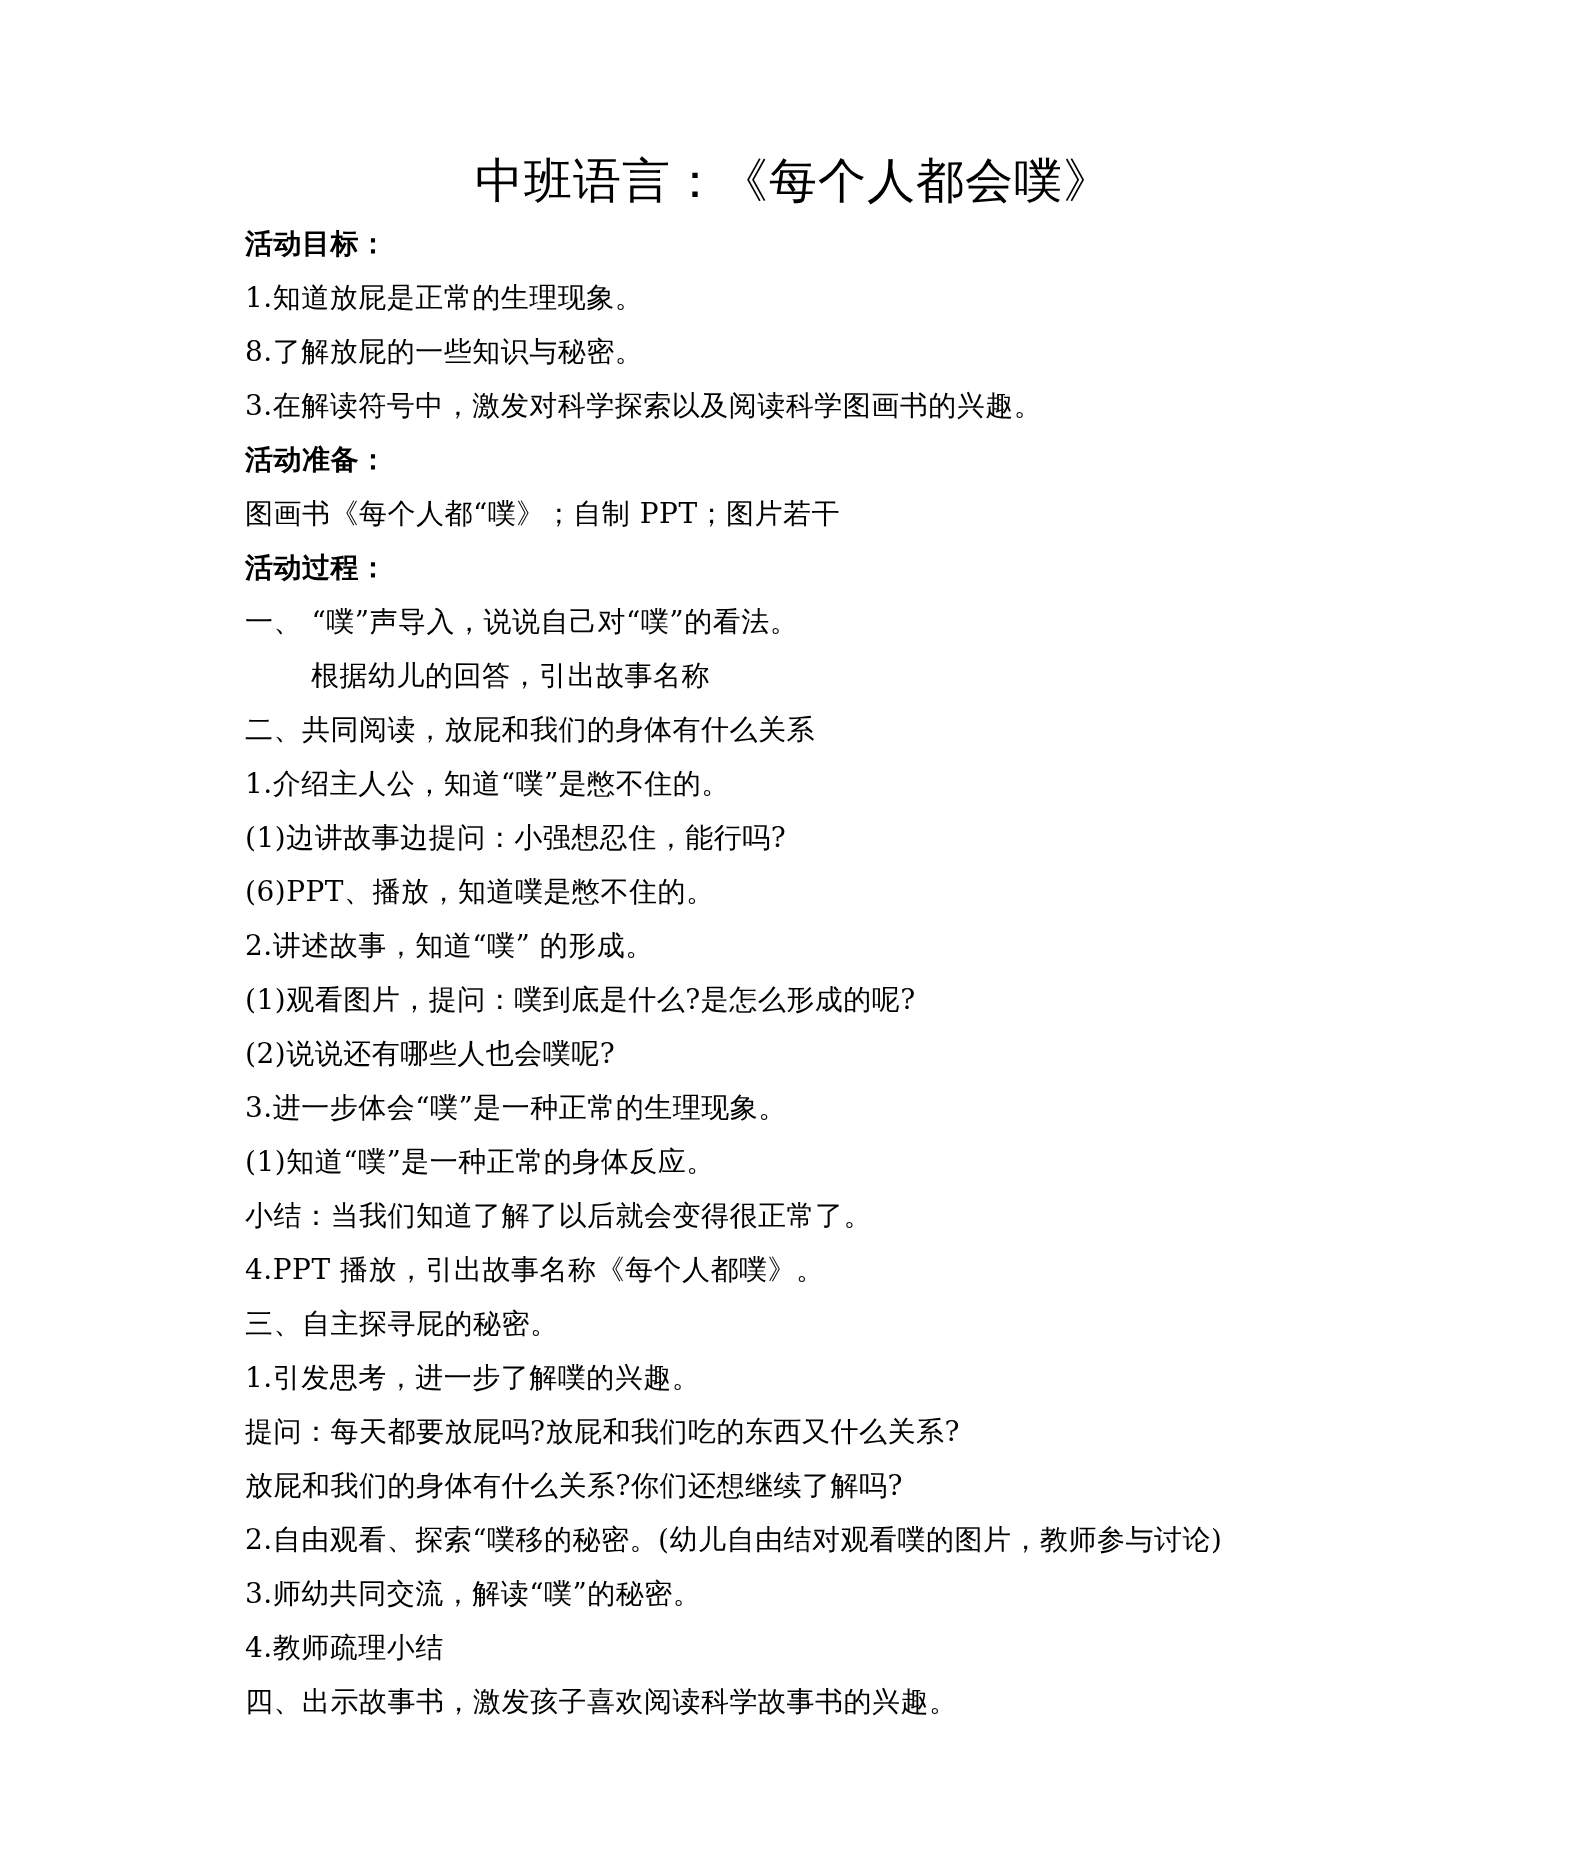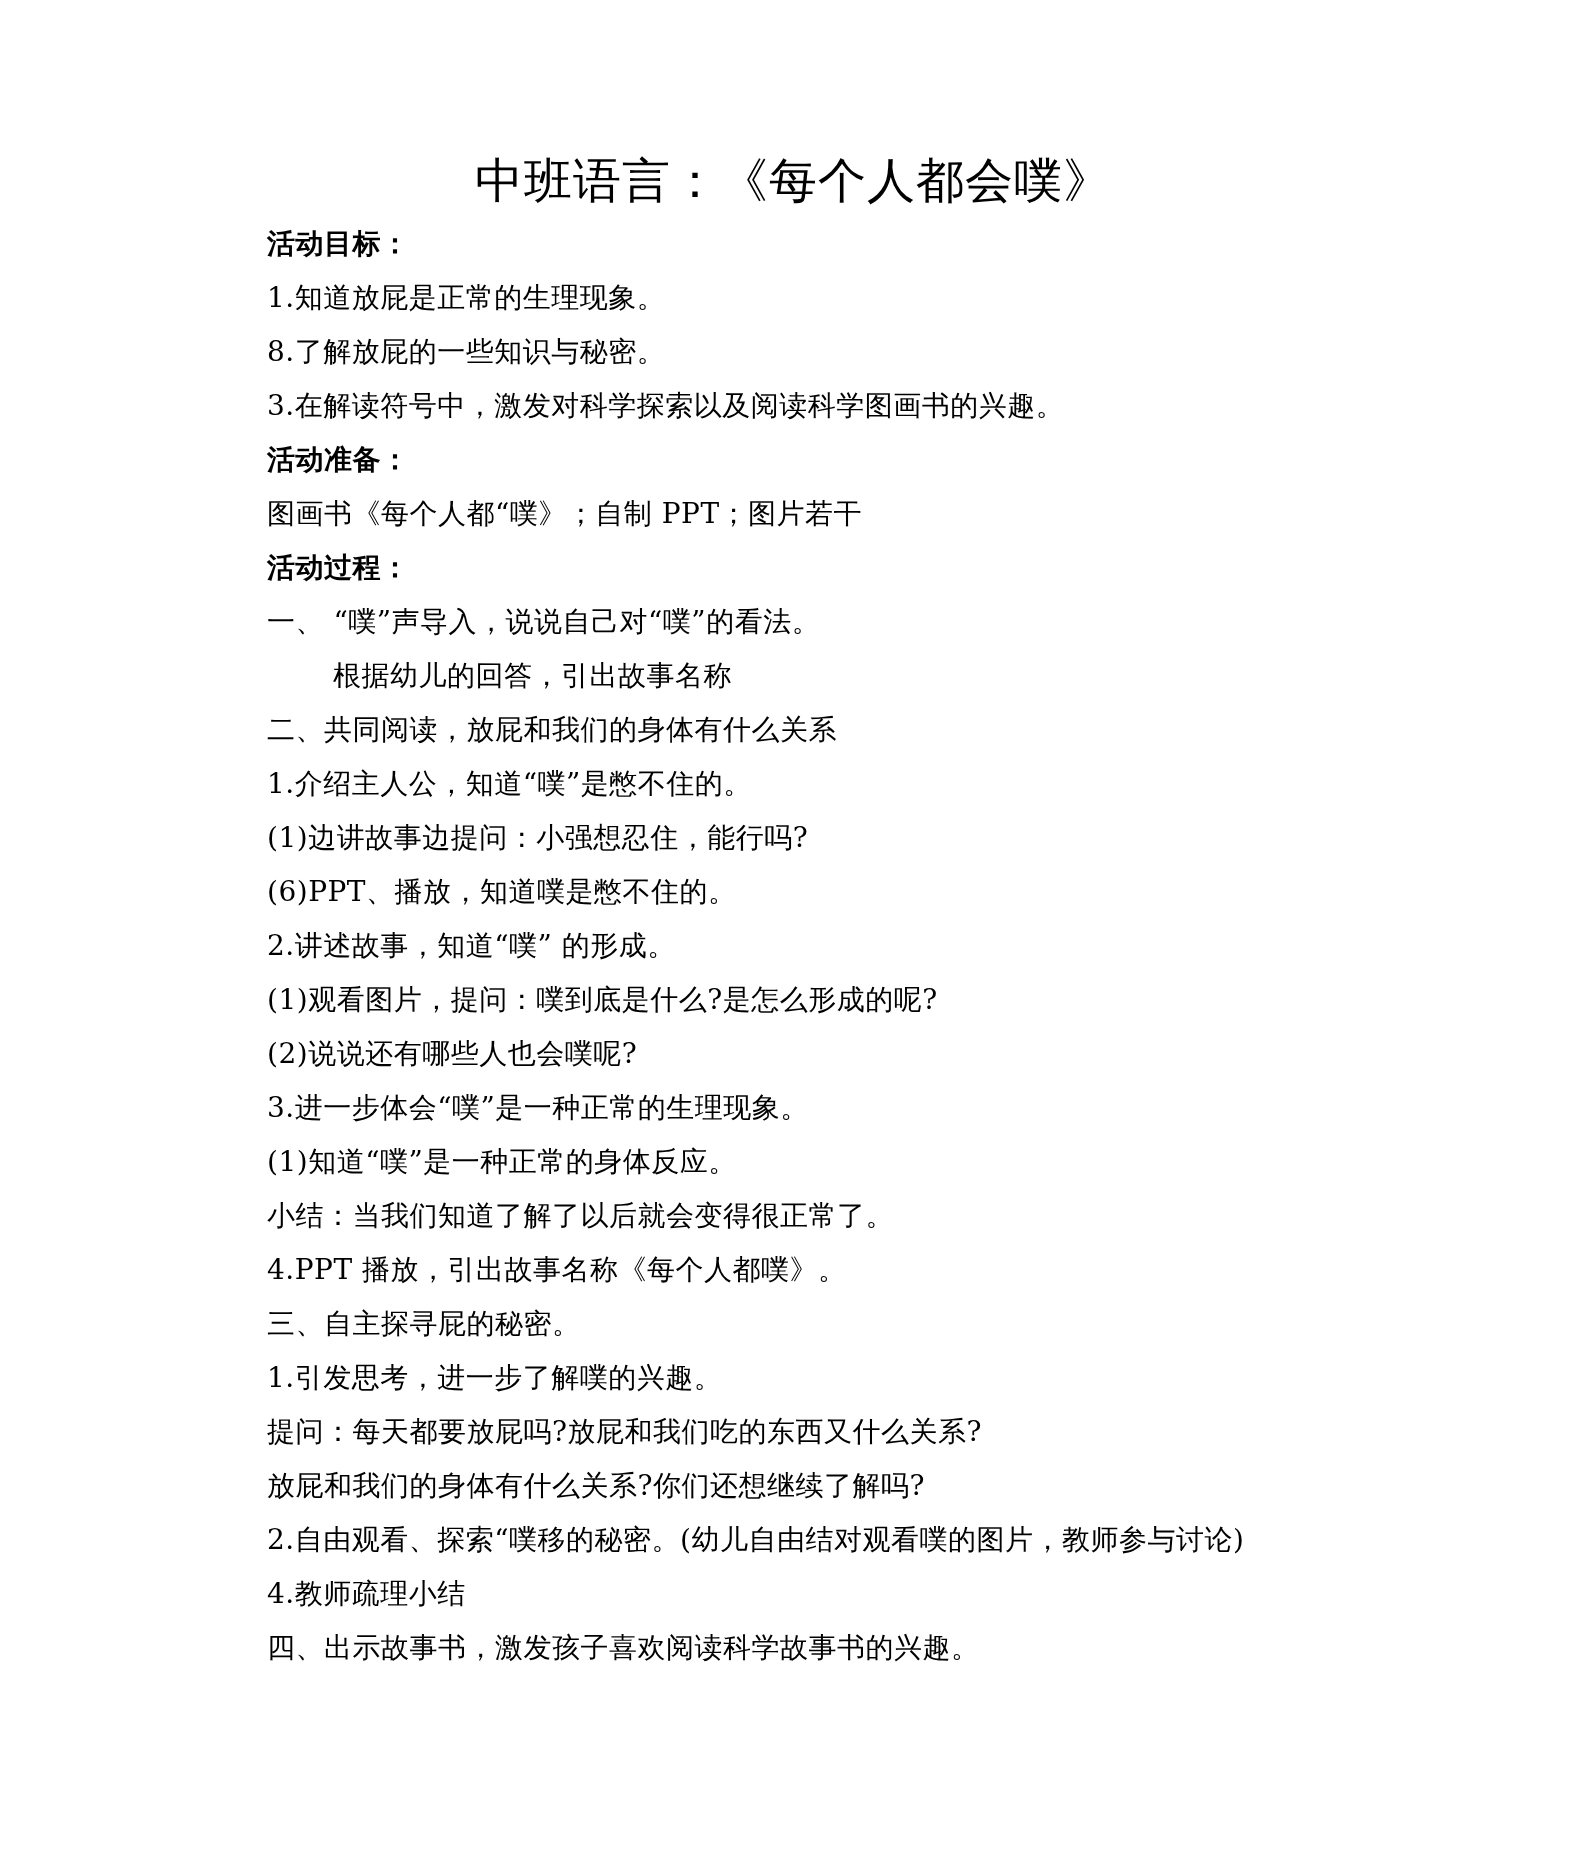--- a/index.html
+++ b/index.html
@@ -32,21 +32,20 @@
       font-size: 48px;
       line-height: 50px;
       font-weight: normal;
       letter-spacing: 1px;
     }
     .body {
       position: absolute;
       left: 245px;
       top: 217px;
       width: 1200px;
-      margin-left: 22px;
     }
     .line {
       font-size: 28px;
       line-height: 54px;
       height: 54px;
       white-space: nowrap;
       letter-spacing: 0.5px;
     }
     .line.heading {
       font-weight: bold;
@@ -82,16 +81,17 @@
     <div class="line">(2)说说还有哪些人也会噗呢?</div>
     <div class="line">3.进一步体会“噗”是一种正常的生理现象。</div>
     <div class="line">(1)知道“噗”是一种正常的身体反应。</div>
     <div class="line">小结：当我们知道了解了以后就会变得很正常了。</div>
     <div class="line">4.PPT 播放，引出故事名称《每个人都噗》。</div>
     <div class="line">三、自主探寻屁的秘密。</div>
     <div class="line">1.引发思考，进一步了解噗的兴趣。</div>
     <div class="line">提问：每天都要放屁吗?放屁和我们吃的东西又什么关系?</div>
     <div class="line">放屁和我们的身体有什么关系?你们还想继续了解吗?</div>
     <div class="line">2.自由观看、探索“噗移的秘密。(幼儿自由结对观看噗的图片，教师参与讨论)</div>
+    <div class="line">3.师幼共同交流，解读“噗”的秘密。</div>
     <div class="line">4.教师疏理小结</div>
     <div class="line">四、出示故事书，激发孩子喜欢阅读科学故事书的兴趣。</div>
   </div>
 </div>
 
 </body></html>

